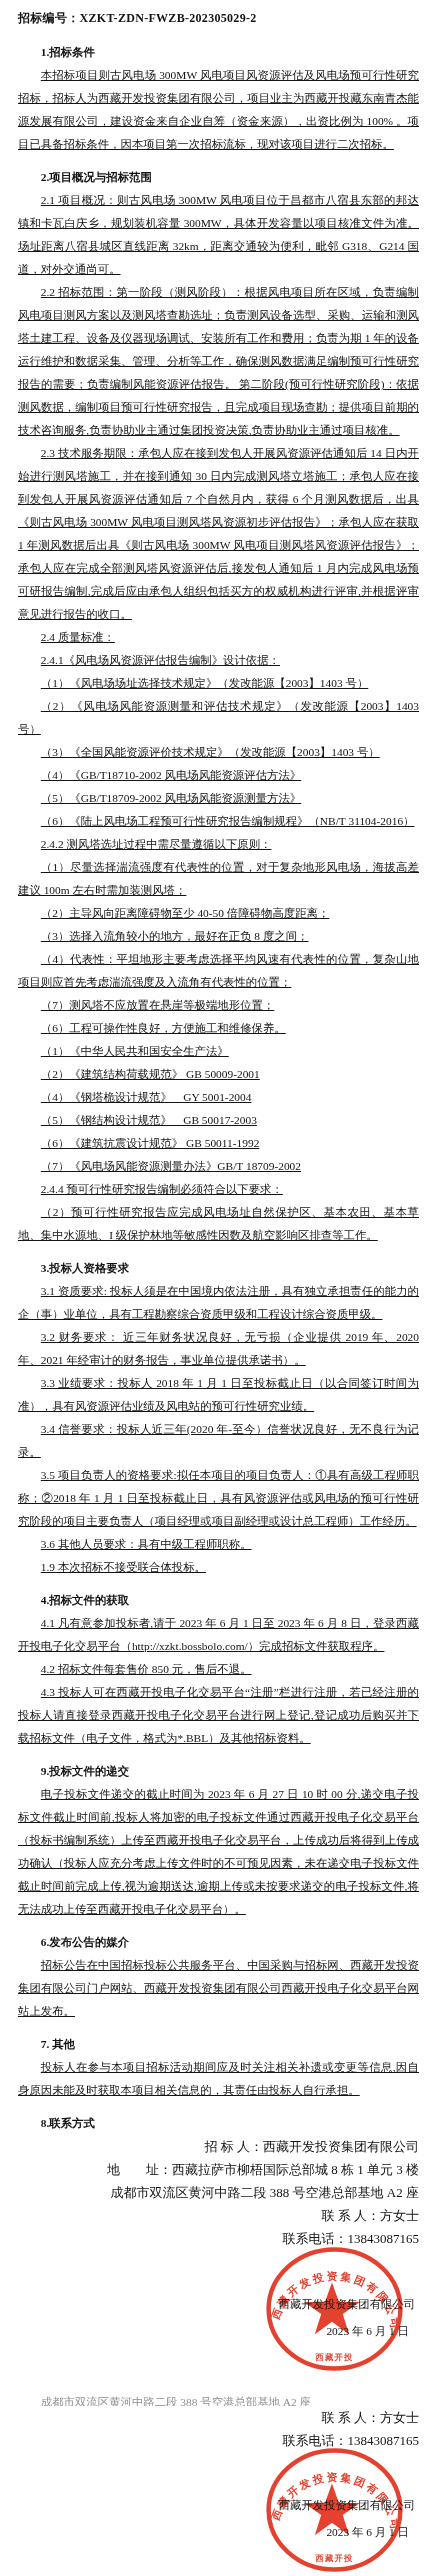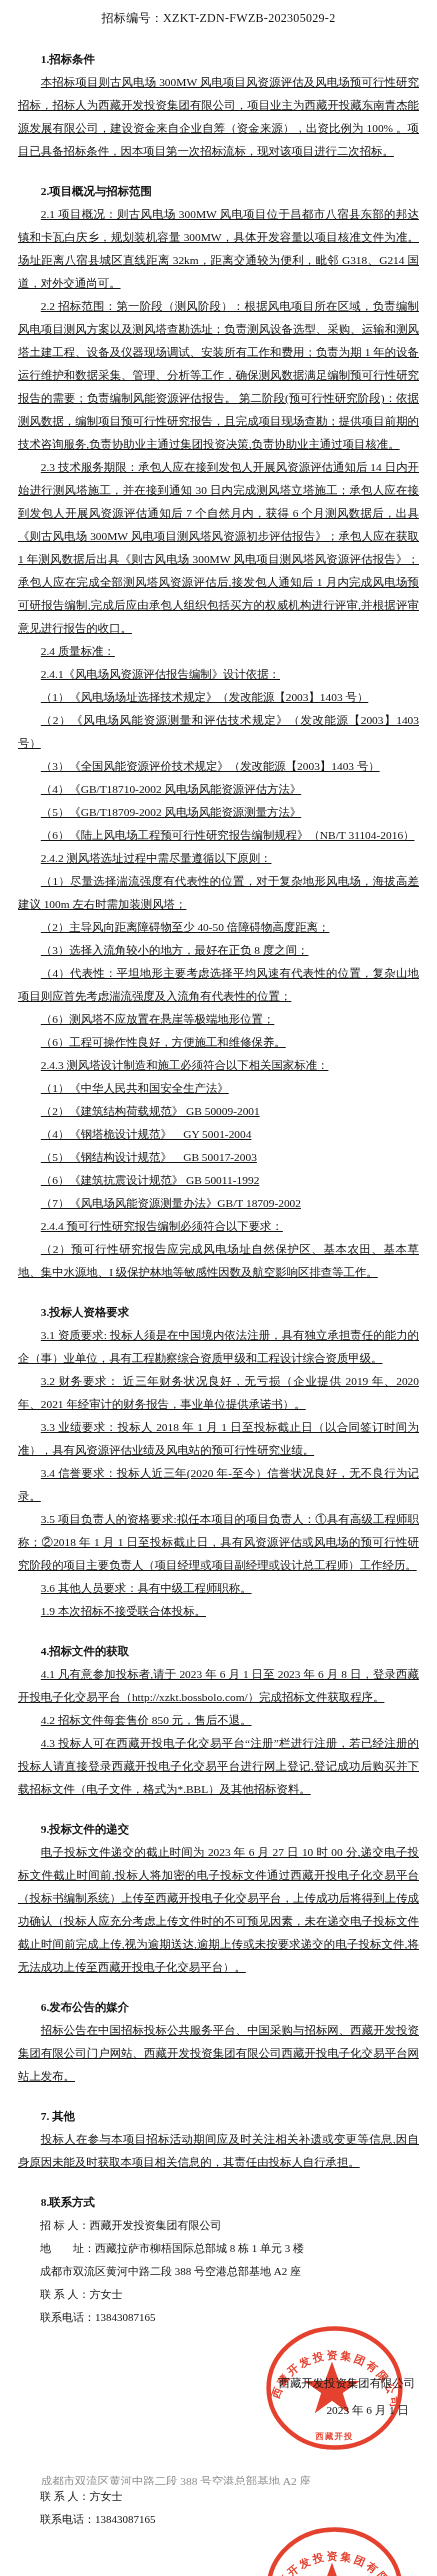--- a/index.html
+++ b/index.html
@@ -8,45 +8,45 @@
     width:437px;
     min-height:2576px;
     margin:0 auto;
     background:#ffffff;
     box-sizing:border-box;
     padding:6.3px 18px 25px 18px;
     font-family:"Liberation Serif","DejaVu Serif",serif;
     color:#141414;
   }
   .b-t{ 
-    text-align:center;
     font-size:12px;
-    font-weight:400;
+    font-weight:700;
     line-height:25px;
     margin-bottom:2.5px;
     letter-spacing:0.3px;
   }
   .b-h{ 
     font-weight:bold;
     font-size:11.4px;
     line-height:23px;
     text-indent:2em;
-    margin-top:17px;
+    margin-top:10px;
   }
   .b-p{ 
     font-size:11.4px;
     line-height:23px;
     text-indent:2em;
     text-align:justify;
     text-decoration:underline;
   }
   .b-c{ 
-    font-size:11px;
+    font-size:13px;
     line-height:23px;
     padding-left:2em;
+    text-align:right;
   }
   .overlap-cut{ 
     height:9.5px;
     overflow:hidden;
     color:#8f8f8f;
     padding-left:2em;
     font-size:11.4px;
     line-height:12.7px;
     margin-top:9px;
     -webkit-user-select:none;
@@ -106,23 +106,22 @@
       <div class="b-p">（2）《风电场风能资源测量和评估技术规定》（发改能源【2003】1403 号）</div>
       <div class="b-p">（3）《全国风能资源评价技术规定》（发改能源【2003】1403 号）</div>
       <div class="b-p">（4）《GB/T18710-2002 风电场风能资源评估方法》</div>
       <div class="b-p">（5）《GB/T18709-2002 风电场风能资源测量方法》</div>
       <div class="b-p">（6）《陆上风电场工程预可行性研究报告编制规程》（NB/T 31104-2016）</div>
       <div class="b-p">2.4.2 测风塔选址过程中需尽量遵循以下原则：</div>
       <div class="b-p">（1）尽量选择湍流强度有代表性的位置，对于复杂地形风电场，海拔高差建议 100m 左右时需加装测风塔；</div>
       <div class="b-p">（2）主导风向距离障碍物至少 40-50 倍障碍物高度距离；</div>
       <div class="b-p">（3）选择入流角较小的地方，最好在正负 8 度之间；</div>
       <div class="b-p">（4）代表性：平坦地形主要考虑选择平均风速有代表性的位置，复杂山地项目则应首先考虑湍流强度及入流角有代表性的位置；</div>
-      <div class="b-p">（6）测风塔不应放置在悬崖等极端地形位置；</div>
+      <div class="b-p">（7）测风塔不应放置在悬崖等极端地形位置；</div>
       <div class="b-p">（6）工程可操作性良好，方便施工和维修保养。</div>
-      <div class="b-p">2.4.3 测风塔设计制造和施工必须符合以下相关国家标准：</div>
       <div class="b-p">（1）《中华人民共和国安全生产法》</div>
       <div class="b-p">（2）《建筑结构荷载规范》 GB 50009-2001</div>
       <div class="b-p">（4）《钢塔桅设计规范》　GY 5001-2004</div>
       <div class="b-p">（5）《钢结构设计规范》　GB 50017-2003</div>
       <div class="b-p">（6）《建筑抗震设计规范》 GB 50011-1992</div>
       <div class="b-p">（7）《风电场风能资源测量办法》GB/T 18709-2002</div>
       <div class="b-p">2.4.4 预可行性研究报告编制必须符合以下要求：</div>
       <div class="b-p">（2）预可行性研究报告应完成风电场址自然保护区、基本农田、基本草地、集中水源地、I 级保护林地等敏感性因数及航空影响区排查等工作。</div>
       <div class="b-h">3.投标人资格要求</div>
       <div class="b-p">3.1 资质要求: 投标人须是在中国境内依法注册，具有独立承担责任的能力的企（事）业单位，具有工程勘察综合资质甲级和工程设计综合资质甲级。</div>

